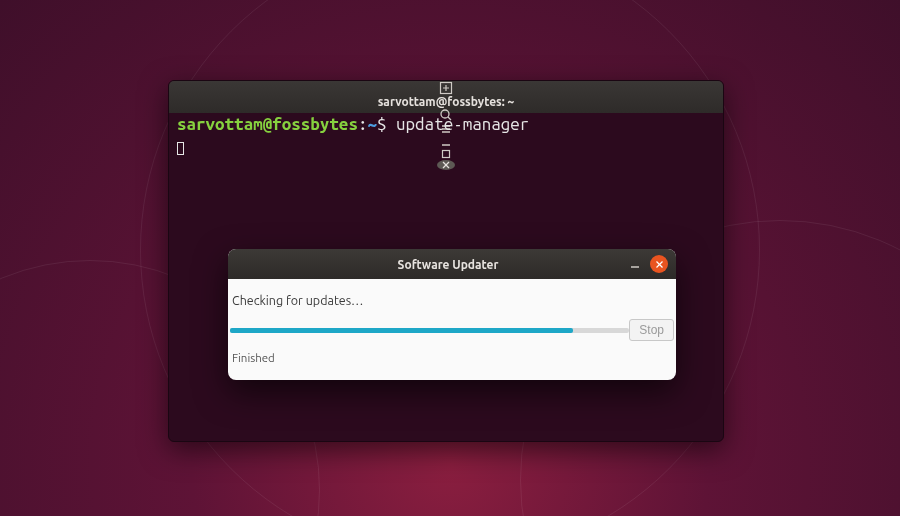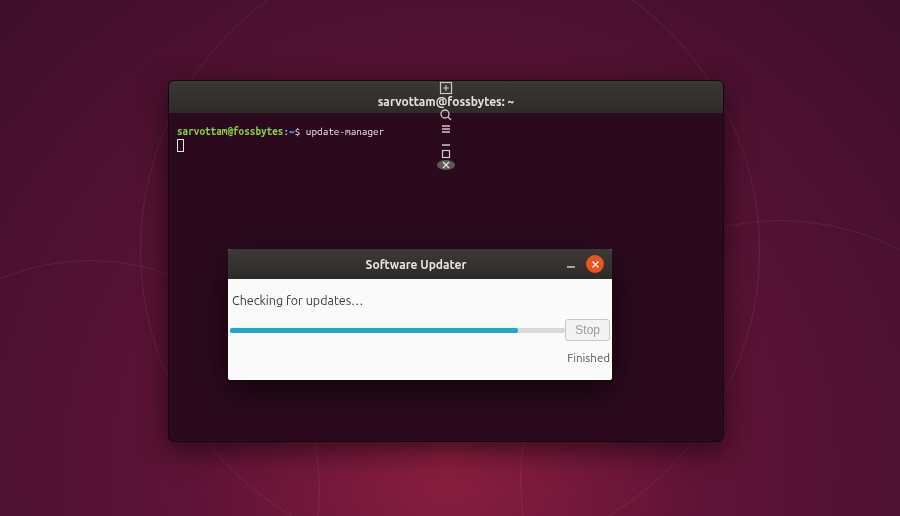--- a/index.html
+++ b/index.html
@@ -41,40 +41,40 @@
     .term-icon, .term-btn {
       width: 22px; height: 22px;
       display: flex; align-items: center; justify-content: center;
       border-radius: 4px;
       color: #cfcac5;
       margin: 0 2px;
     }
     .term-sep { width: 8px; }
     .term-close { background: #5d5954; border-radius: 50%; width: 18px; height: 18px; }
     .term-body {
-      padding: 12px 8px;
+      padding: 0 8px;
       font-family: "Ubuntu Mono", "Liberation Mono", monospace;
-      font-size: 10px;
+      font-size: 17px;
       line-height: 1.35;
       color: #e6e6e6;
     }
     .p-user { color: #86d13f; font-weight: bold; }
     .p-host { color: #86d13f; font-weight: bold; }
     .p-sep  { color: #e6e6e6; }
     .p-path { color: #4d9de0; font-weight: bold; }
     .p-cmd  { color: #e6e6e6; }
     .cursor { display: inline-block; width: 7px; height: 13px; border: 1px solid #e6e6e6; vertical-align: -2px; }
 
     
     .updater {
       position: absolute;
       left: 228px; top: 249px;
-      width: 384px;
+      width: 448px;
       background: #fafafa;
-      border-radius: 2px;
+      border-radius: 8px;
       box-shadow: 0 12px 32px rgba(0,0,0,0.6);
       overflow: hidden;
     }
     .upd-titlebar {
       height: 30px;
       background: linear-gradient(#3c3936, #2d2a28);
       display: flex; align-items: center;
       padding: 0 8px;
       color: #e8e4e0;
       font-size: 12px;
@@ -88,21 +88,21 @@
     .upd-body { padding: 12px 2px 14px; color: #3b3b3b; font-size: 12.5px; }
     .upd-heading { margin: 2px 0 12px 2px; }
     .upd-row { display: flex; align-items: center; gap: 0; }
     .progress-track { flex: 1; height: 5px; background: #d8d8d8; border-radius: 2px; position: relative; }
     .progress-fill { position: absolute; left: 0; top: 0; bottom: 0; width: 86%; background: #1ea7c7; border-radius: 2px; }
     .stop-btn {
       padding: 3px 9px; font-size: 12px;
       background: #f3f3f3; border: 1px solid #c8c8c8; border-radius: 3px;
       color: #9a9a9a;
     }
-    .upd-status { margin: 10px 0 2px 2px; font-size: 11.5px; color: #555; text-align: right; }
+    .upd-status { margin: 10px 0 2px 2px; font-size: 11.5px; color: #555; }
     svg { display: block; }
   </style>
 </head>
 <body>
 
 <div class="bgcircle c1"></div>
 <div class="bgcircle c2"></div>
 <div class="bgcircle c3"></div>
 
 <div class="terminal">

